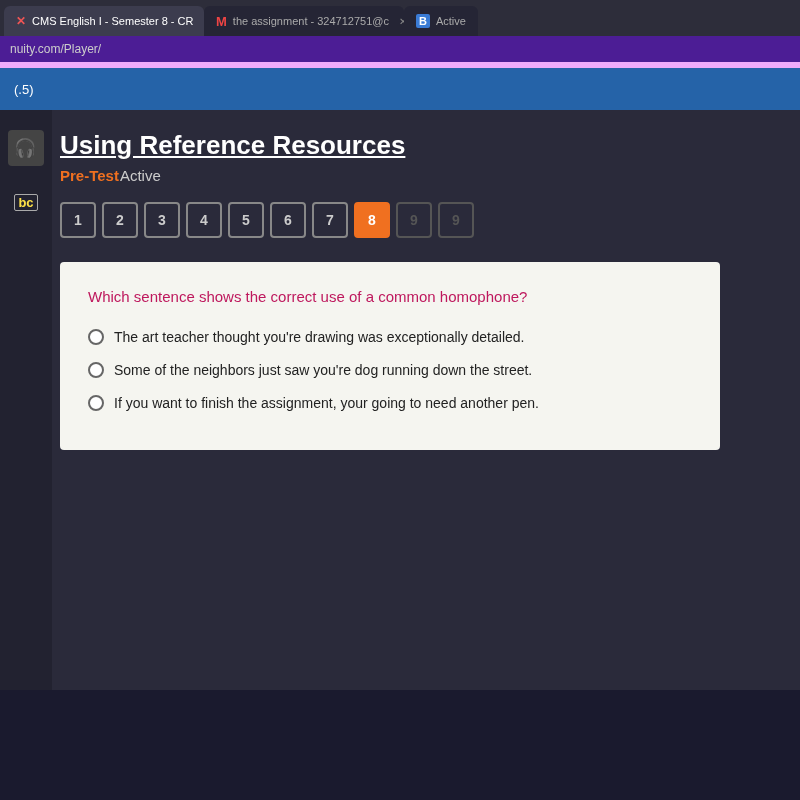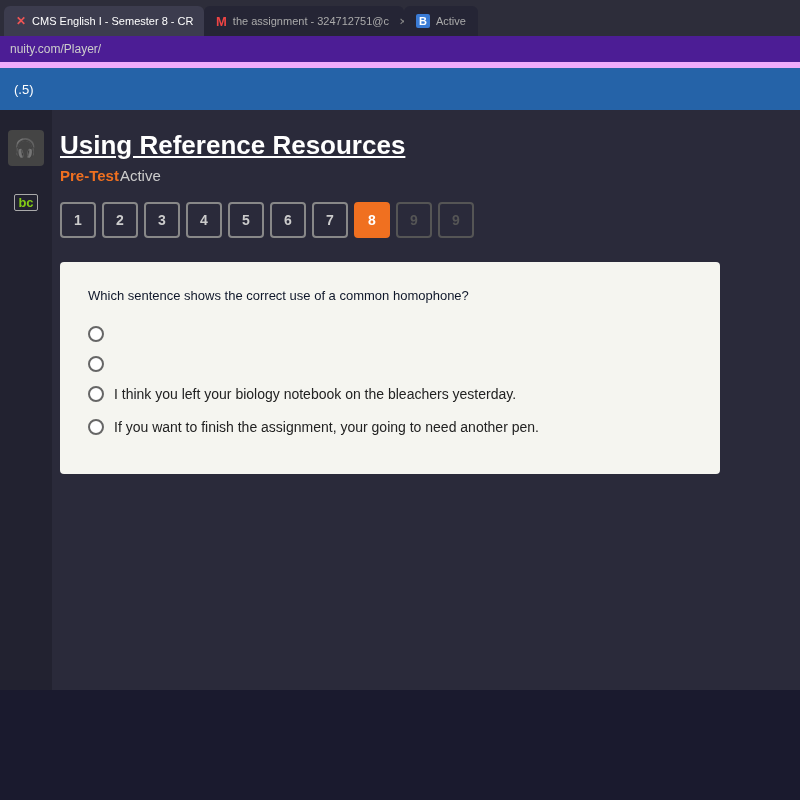--- a/index.html
+++ b/index.html
@@ -157,22 +157,22 @@
     
     .question-card {
       background: #f5f5f0;
       border-radius: 4px;
       padding: 24px 28px;
       max-width: 660px;
       margin-left: 0;
     }
 
     .question-text {
-      font-size: 13px;
-      color: #0f172a;
+      font-size: 15px;
+      color: #be185d;
       margin-bottom: 18px;
       line-height: 1.5;
     }
 
     .answer-option {
       display: flex;
       align-items: flex-start;
       gap: 10px;
       margin-bottom: 12px;
       font-size: 14px;
@@ -248,21 +248,21 @@
 
 <div class="accent-bar">
   <span>(.5)</span>
 </div>
 
 <div class="main-content">
 
   <div class="left-sidebar">
     <div class="sidebar-icon active-icon">🎧</div>
     <div class="sidebar-icon">
-      <span style="font-size:13px; font-weight:bold; color:#84cc16; border:1px solid #aaa; padding:0 3px; border-radius:2px;">bc</span>
+      <span style="font-size:13px; font-weight:bold; color:#fde047; border:1px solid #aaa; padding:0 3px; border-radius:2px;">bc</span>
     </div>
   </div>
 
   <h1 class="page-title">Using Reference Resources</h1>
 
   <div class="subtitle-row">
     <span class="pre-test-label">Pre-Test</span>
     <span class="active-label">Active</span>
   </div>
 
@@ -277,30 +277,28 @@
     <button class="q-btn active">8</button>
     <button class="q-btn disabled">9</button>
     <button class="q-btn disabled">9</button>
   </div>
 
   <div class="question-card">
     <p class="question-text">Which sentence shows the correct use of a common homophone?</p>
 
     <div class="answer-option">
       <div class="radio-circle"></div>
+      <span>The art teacher thought you're drawing was exceptionally detailed.</span>
     </div>
 
     <div class="answer-option">
       <div class="radio-circle"></div>
+      <span>Some of the neighbors just saw you're dog running down the street.</span>
     </div>
 
-    <div class="answer-option">
-      <div class="radio-circle"></div>
-      <span>I think you left your biology notebook on the bleachers yesterday.</span>
-    </div>
 
     <div class="answer-option">
       <div class="radio-circle"></div>
       <span>If you want to finish the assignment, your going to need another pen.</span>
     </div>
   </div>
 
 </div>
 
 </body></html>

